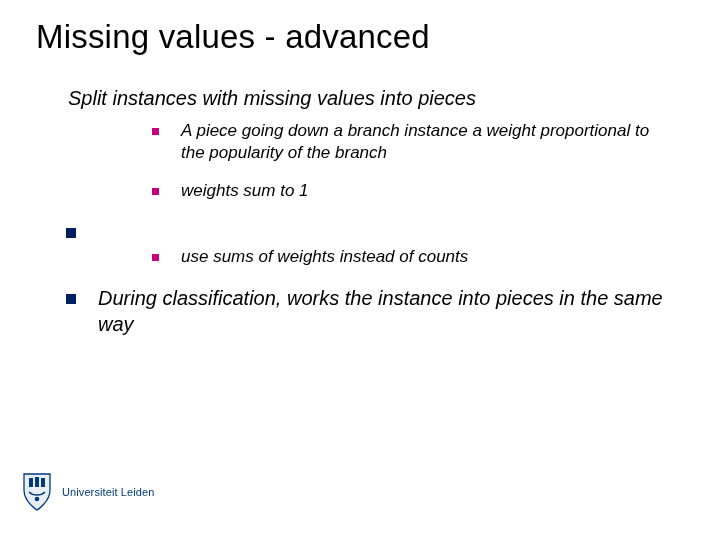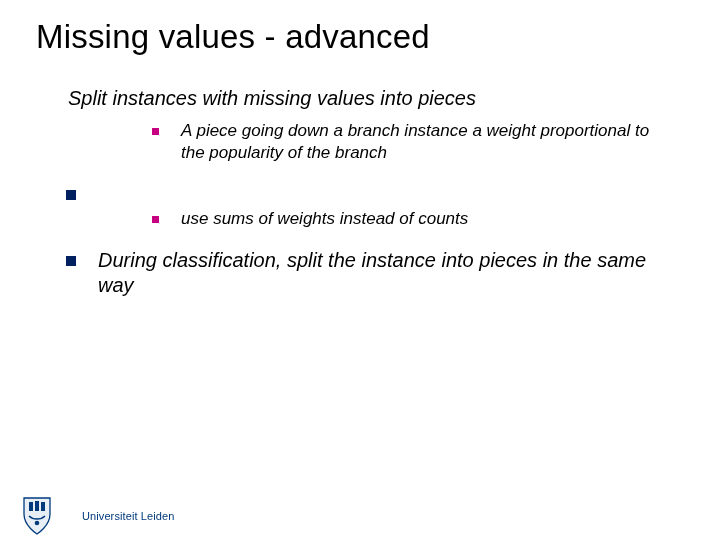--- a/index.html
+++ b/index.html
@@ -9,58 +9,62 @@
   .lvl1-row { display: flex; align-items: flex-start; margin-bottom: 8px; margin-left: 36px; }
   .lvl1-row.with-bullet { margin-left: 36px; }
   .bullet1 { width: 10px; height: 10px; background: #002060; flex: 0 0 10px; margin-top: 8px; margin-right: 22px; }
   .lvl1-text { font-size: 20px; line-height: 1.28; }
   .lvl1-noblt { margin-left: 36px; padding-left: 2px; }
   .lvl2-group { margin-left: 122px; margin-top: 8px; margin-bottom: 18px; }
   .lvl2-row { display: flex; align-items: flex-start; margin-bottom: 16px; }
   .bullet2 { width: 7px; height: 7px; background: #c6007e; flex: 0 0 7px; margin-top: 8px; margin-right: 22px; }
   .lvl2-text { font-size: 17px; line-height: 1.3; max-width: 480px; }
   .block { margin-bottom: 8px; font-style: italic; }
-  .footer { position: absolute; left: 20px; bottom: 4px; display: flex; align-items: center; gap: 20px; }
+  .footer { position: absolute; left: 20px; bottom: 28px; display: flex; align-items: center; }
   .crest { width: 34px; height: 40px; margin-right: 8px; }
   .wordmark { font-size: 11px; color: #003a7d; letter-spacing: 0.1px; }
 </style>
 </head>
 <body>
 
 <div class="slide">
   <h1 class="title">Missing values - advanced</h1>
 
   <div class="block">
     <div class="lvl1-row lvl1-noblt">
       <div class="lvl1-text">Split instances with missing values into pieces</div>
     </div>
     <div class="lvl2-group">
       <div class="lvl2-row">
         <span class="bullet2"></span>
         <div class="lvl2-text">A piece going down a branch instance a weight proportional to the popularity of the branch</div>
+      </div>
+      <div class="lvl2-row">
+        <span class="bullet2"></span>
+        <div class="lvl2-text">weights sum to 1</div>
       </div>
     </div>
   </div>
 
   <div class="block">
     <div class="lvl1-row with-bullet">
       <span class="bullet1"></span>
     </div>
     <div class="lvl2-group">
       <div class="lvl2-row">
         <span class="bullet2"></span>
         <div class="lvl2-text">use sums of weights instead of counts</div>
       </div>
     </div>
   </div>
 
   <div class="block">
     <div class="lvl1-row with-bullet">
       <span class="bullet1"></span>
-      <div class="lvl1-text">During classification, split the instance into pieces in the same way</div>
+      <div class="lvl1-text">During classification, works the instance into pieces in the same way</div>
     </div>
   </div>
 
   <div class="footer">
     <span class="crest">
       <svg viewBox="0 0 34 40" width="34" height="40">
         <path d="M4 2 H30 V18 C30 30 17 38 17 38 C17 38 4 30 4 18 Z" fill="#e8eef6" stroke="#003a7d" stroke-width="1.3"></path>
         <rect x="9" y="6" width="4" height="9" fill="#003a7d"></rect>
         <rect x="15" y="5" width="4" height="10" fill="#003a7d"></rect>
         <rect x="21" y="6" width="4" height="9" fill="#003a7d"></rect>

